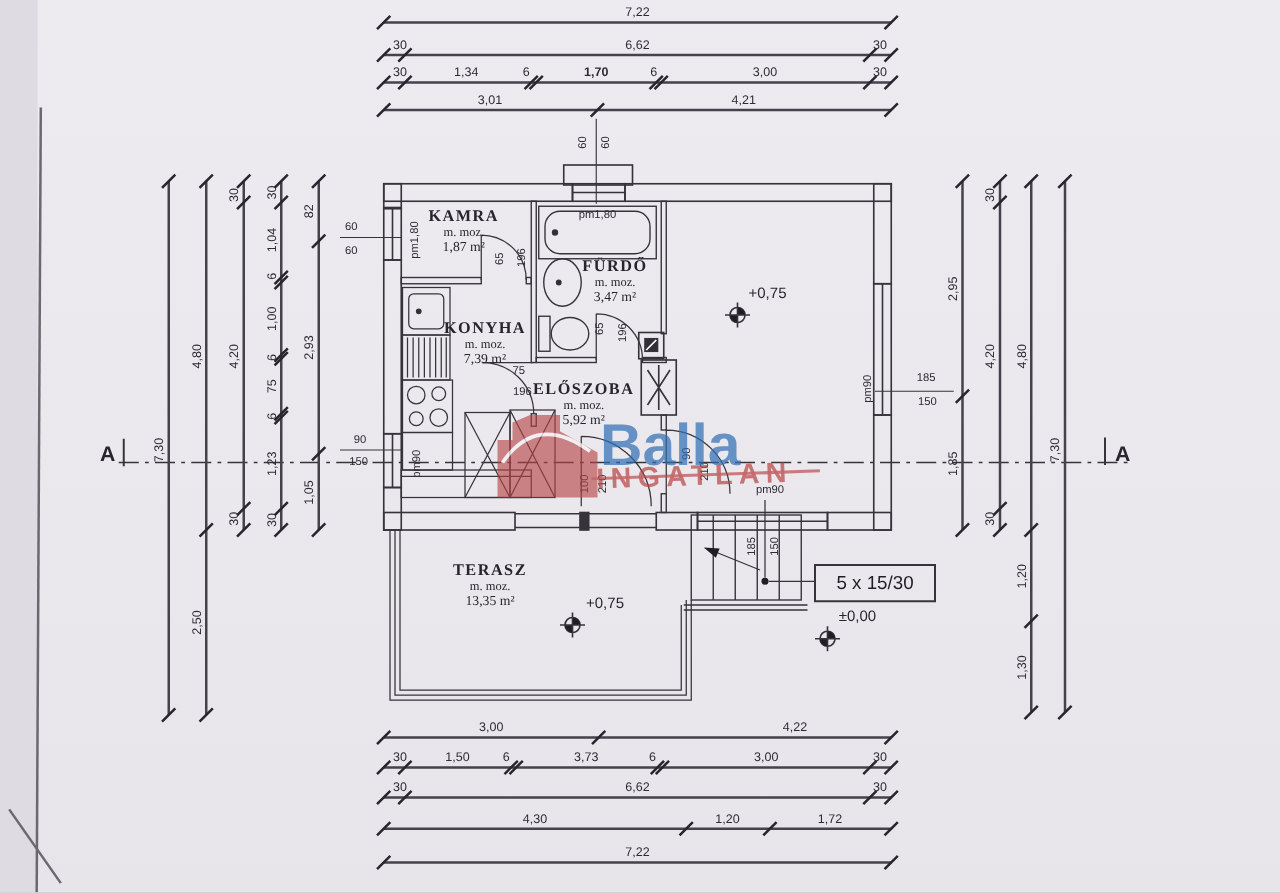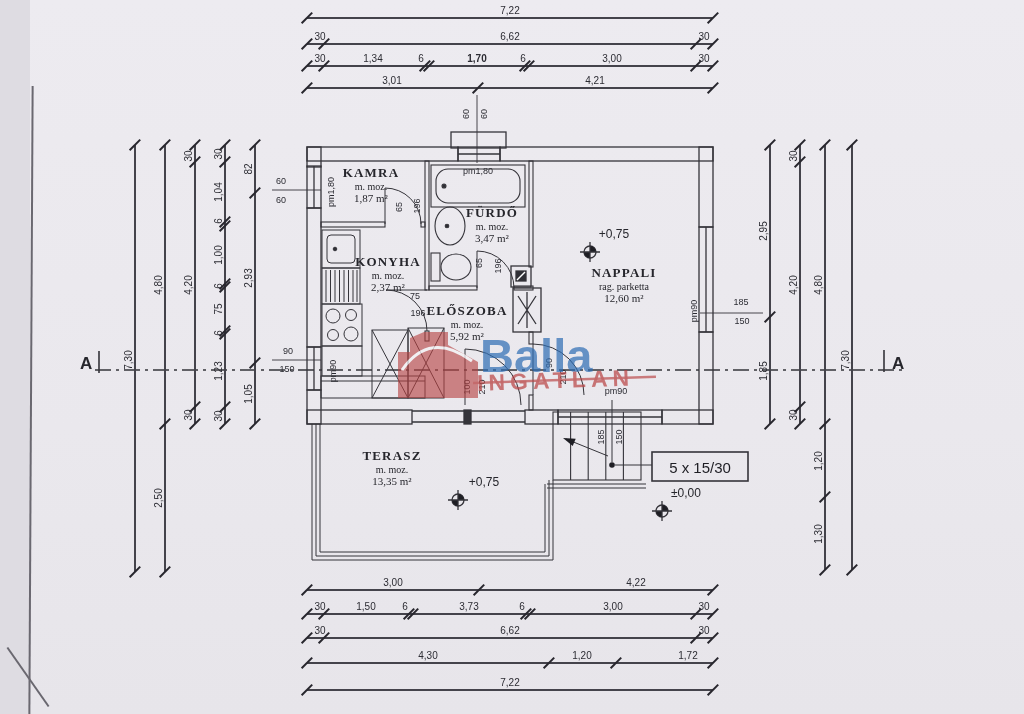--- a/index.html
+++ b/index.html
@@ -190,31 +190,26 @@
     <div class="room-area">1,87 m²</div>
   </div>
   <div class="room-label" style="left:492px;top:206px;width:120px;">
     <div class="room-name">FÜRDŐ</div>
     <div class="room-finish">m. moz.</div>
     <div class="room-area">3,47 m²</div>
   </div>
   <div class="room-label" style="left:388px;top:255px;width:120px;">
     <div class="room-name">KONYHA</div>
     <div class="room-finish">m. moz.</div>
-    <div class="room-area">2,37 m²</div>
+    <div class="room-area">7,39 m²</div>
   </div>
   <div class="room-label" style="left:467px;top:304px;width:140px;">
     <div class="room-name">ELŐSZOBA</div>
     <div class="room-finish">m. moz.</div>
     <div class="room-area">5,92 m²</div>
-  </div>
-  <div class="room-label" style="left:624px;top:266px;width:140px;">
-    <div class="room-name">NAPPALI</div>
-    <div class="room-finish">rag. parketta</div>
-    <div class="room-area">12,60 m²</div>
   </div>
   <div class="room-label" style="left:392px;top:449px;width:120px;">
     <div class="room-name">TERASZ</div>
     <div class="room-finish">m. moz.</div>
     <div class="room-area">13,35 m²</div>
   </div>
 
   <div class="lvl" style="left:614px;top:227px;">+0,75</div>
   <div class="lvl" style="left:484px;top:475px;">+0,75</div>
   <div class="lvl" style="left:686px;top:486px;">±0,00</div>
@@ -289,21 +284,21 @@
       <div class="dim-label" style="left: 320px; top: 636px; transform: translate(-50%, -100%);">30</div>
       <div class="dim-label" style="left: 510px; top: 636px; transform: translate(-50%, -100%);">6,62</div>
       <div class="dim-label" style="left: 704px; top: 636px; transform: translate(-50%, -100%);">30</div>
       <div class="dim-line" style="left: 307px; top: 662.45px; width: 406px; height: 1.1px;"></div>
       <div class="dim-tick" style="left: 307px; top: 663px;"></div>
       <div class="dim-tick" style="left: 549px; top: 663px;"></div>
       <div class="dim-tick" style="left: 616px; top: 663px;"></div>
       <div class="dim-tick" style="left: 713px; top: 663px;"></div>
       <div class="dim-label" style="left: 428px; top: 661px; transform: translate(-50%, -100%);">4,30</div>
       <div class="dim-label" style="left: 582px; top: 661px; transform: translate(-50%, -100%);">1,20</div>
-      <div class="dim-label" style="left: 688px; top: 661px; transform: translate(-50%, -100%);">1,72</div>
+      <div class="dim-label" style="left: 664px; top: 661px; transform: translate(-50%, -100%);">1,72</div>
       <div class="dim-line" style="left: 307px; top: 689.45px; width: 406px; height: 1.1px;"></div>
       <div class="dim-tick" style="left: 307px; top: 690px;"></div>
       <div class="dim-tick" style="left: 713px; top: 690px;"></div>
       <div class="dim-label" style="left: 510px; top: 688px; transform: translate(-50%, -100%);">7,22</div>
       <div class="dim-line" style="left: 134.45px; top: 145px; width: 1.1px; height: 427px;"></div>
       <div class="dim-tick" style="left: 135px; top: 145px;"></div>
       <div class="dim-tick" style="left: 135px; top: 572px;"></div>
       <div class="dim-label" style="left: 128px; top: 360px; transform: translate(-50%, -50%) rotate(-90deg);">7,30</div>
       <div class="dim-line" style="left: 164.45px; top: 145px; width: 1.1px; height: 427px;"></div>
       <div class="dim-tick" style="left: 165px; top: 145px;"></div>

